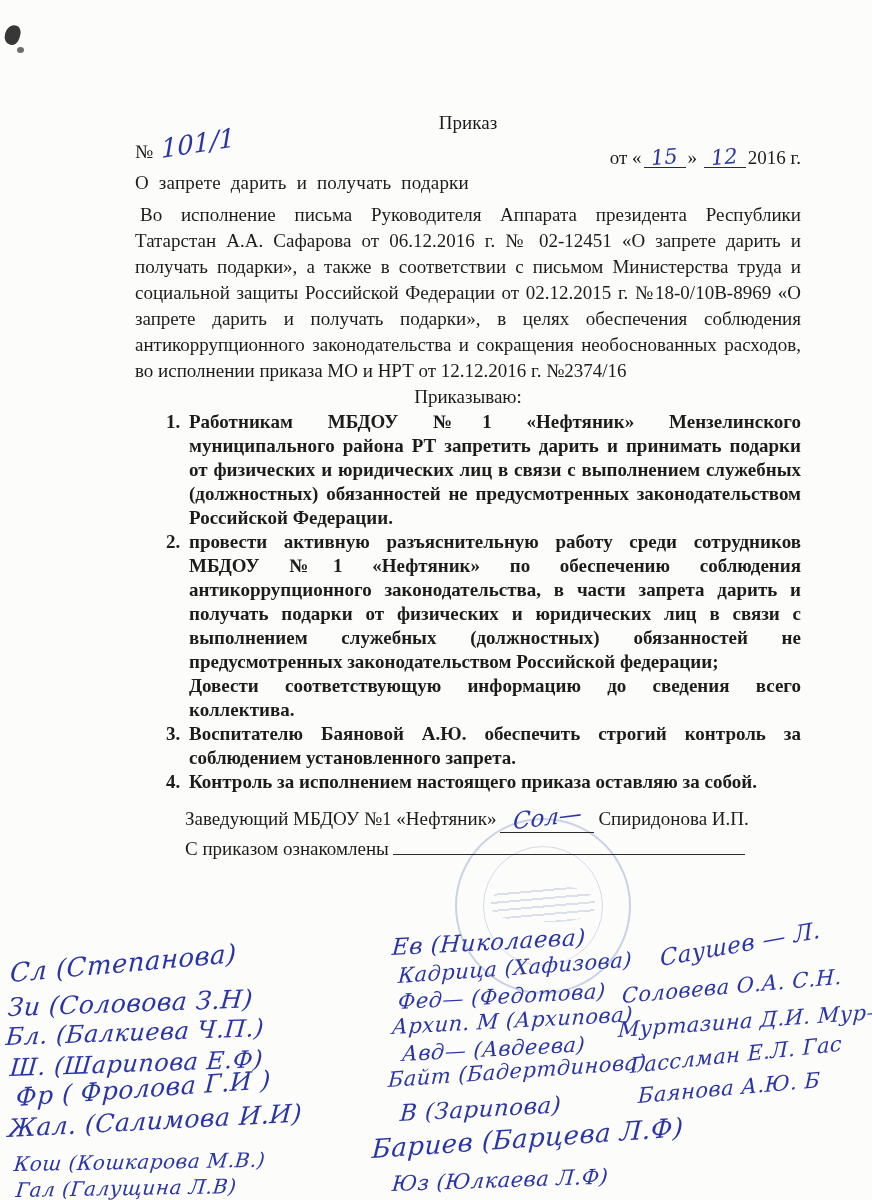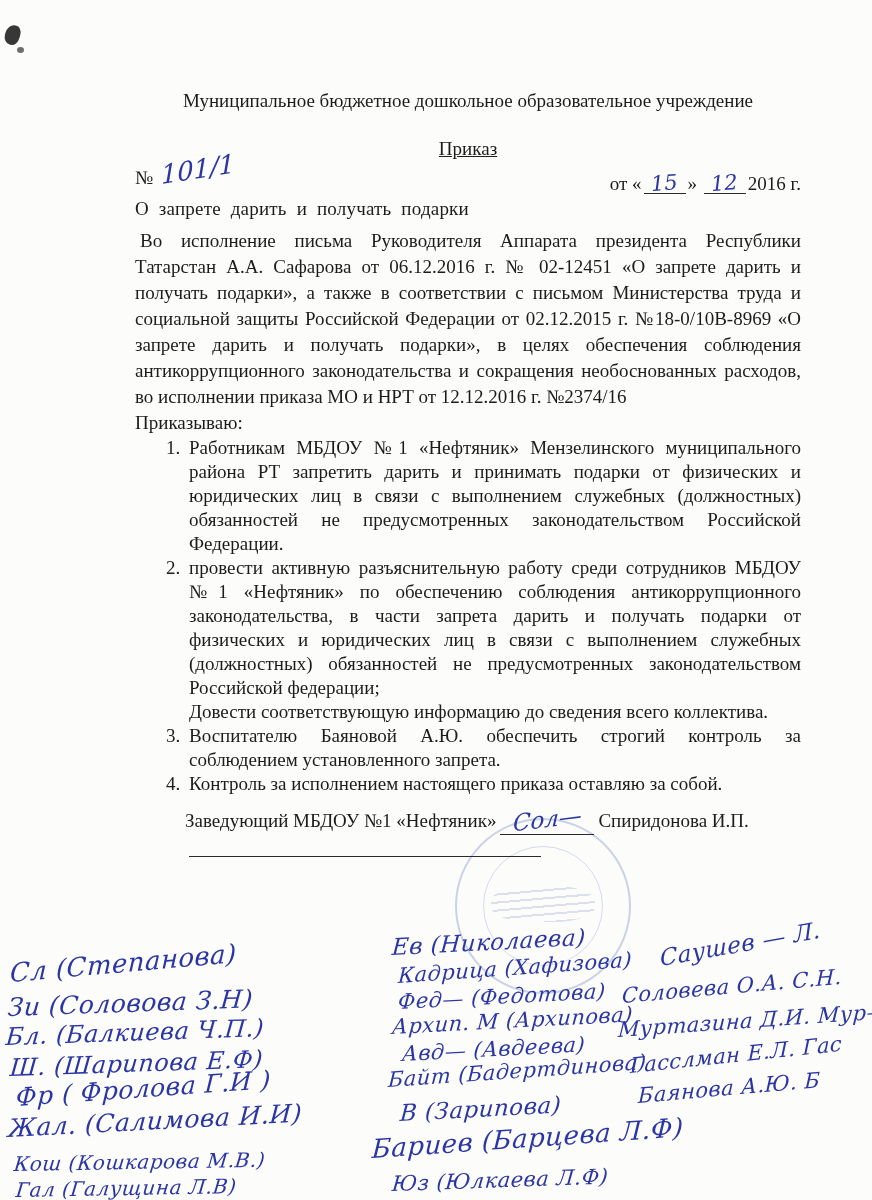--- a/index.html
+++ b/index.html
@@ -9,33 +9,33 @@
     font-family:"Liberation Serif","DejaVu Serif",serif;color:#1c1c1c;
   }
   .artifact{position:absolute;left:5px;top:25px;width:15px;height:20px;
     background:#262626;border-radius:58% 42% 50% 50%;transform:rotate(14deg);opacity:.92;}
   .artifact2{position:absolute;left:17px;top:47px;width:7px;height:6px;
     background:#3d3d3d;border-radius:50%;opacity:.75;}
 
   .content{position:absolute;left:135px;top:88px;width:666px;font-size:19px;line-height:26px;}
 
   .doc-header{text-align:center;}
-  .order-title{text-align:center;margin-top:22px;text-decoration:underline;}
+  .order-title{text-align:center;margin-top:22px;}
   .meta-row{display:flex;justify-content:space-between;align-items:flex-start;height:34px;margin-top:0;}
   .order-number{white-space:nowrap;}
   .number-hw{display:inline-block;font-size:26px;margin-left:8px;
     transform:rotate(-9deg) skewX(-8deg);transform-origin:left center;}
   .order-date{white-space:nowrap;margin-top:9px;}
   .slot{display:inline-block;min-width:42px;border-bottom:1px solid #2a2a2a;
     text-align:center;line-height:18px;margin:0 2px;}
   .slot .hw{font-size:21px;display:inline-block;transform:rotate(-4deg);}
   .subject{font-weight:normal;word-spacing:5px;letter-spacing:.2px;}
   .intro{margin:6px 0 0;text-align:justify;text-indent:5px;}
-  .resolve{margin:0;}
-  ol.order-list{margin:0;padding-left:50px;line-height:24px;}
+  .resolve{margin:0;text-align:center;}
+  ol.order-list{margin:0;padding-left:50px;line-height:24px;font-weight:bold;}
   ol.order-list li{padding-left:4px;text-align:justify;}
   ol.order-list p{margin:0;text-align:justify;}
   .director-row{margin-top:10px;padding-left:50px;white-space:nowrap;}
   .dir-slot{display:inline-block;width:94px;border-bottom:1.5px solid #2a2a2a;
     text-align:center;margin:0 4px;}
   .dir-slot .hw{font-size:23px;display:inline-block;transform:rotate(-7deg) skewX(-10deg);}
   .ack-row{margin-top:2px;padding-left:50px;white-space:nowrap;}
   .ack-line{display:inline-block;width:352px;height:1em;border-bottom:1.5px solid #2a2a2a;
     margin-left:4px;vertical-align:baseline;}
 
@@ -60,21 +60,20 @@
   <div class="artifact2"></div>
 
   <div class="stamp">
     <div class="stamp-inner"></div>
     <div class="stamp-scribble"></div>
   </div>
 
   <div class="content">
 
     <div class="doc-header">
-      <div>Муниципальное бюджетное дошкольное образовательное учреждение</div>
     </div>
 
     <div class="order-title">Приказ</div>
 
     <div class="meta-row">
       <div class="order-number">
         <span>№</span><span class="hw number-hw">101/1</span>
       </div>
       <div class="order-date">
         <span>от «</span><span class="slot"><span class="hw">15</span></span><span>»</span> <span class="slot"><span class="hw">12</span></span><span>2016 г.</span>
@@ -100,21 +99,21 @@
       <li>
         <p>Контроль за исполнением настоящего приказа оставляю за собой.</p>
       </li>
     </ol>
 
     <div class="director-row">
       <span>Заведующий МБДОУ №1 «Нефтяник»</span><span class="dir-slot"><span class="hw">Сол—</span></span><span>Спиридонова И.П.</span>
     </div>
 
     <div class="ack-row">
-      <span class="ack-line"></span>
+      <span>С приказом ознакомлены</span><span class="ack-line"></span>
     </div>
 
   </div>
 
   <div>
     <span class="hw sig" style="left:10px;top:958px;font-size:26px;--r:-5deg">Сл (Степанова)</span>
     <span class="hw sig" style="left:8px;top:993px;font-size:25px;--r:-2deg">Зи (Соловова З.Н)</span>
     <span class="hw sig" style="left:6px;top:1023px;font-size:24px;--r:-2deg">Бл. (Балкиева Ч.П.)</span>
     <span class="hw sig" style="left:10px;top:1054px;font-size:24px;--r:-2deg">Ш. (Шарипова Е.Ф)</span>
     <span class="hw sig" style="left:16px;top:1083px;font-size:25px;--r:-4deg">Фр ( Фролова Г.И )</span>

